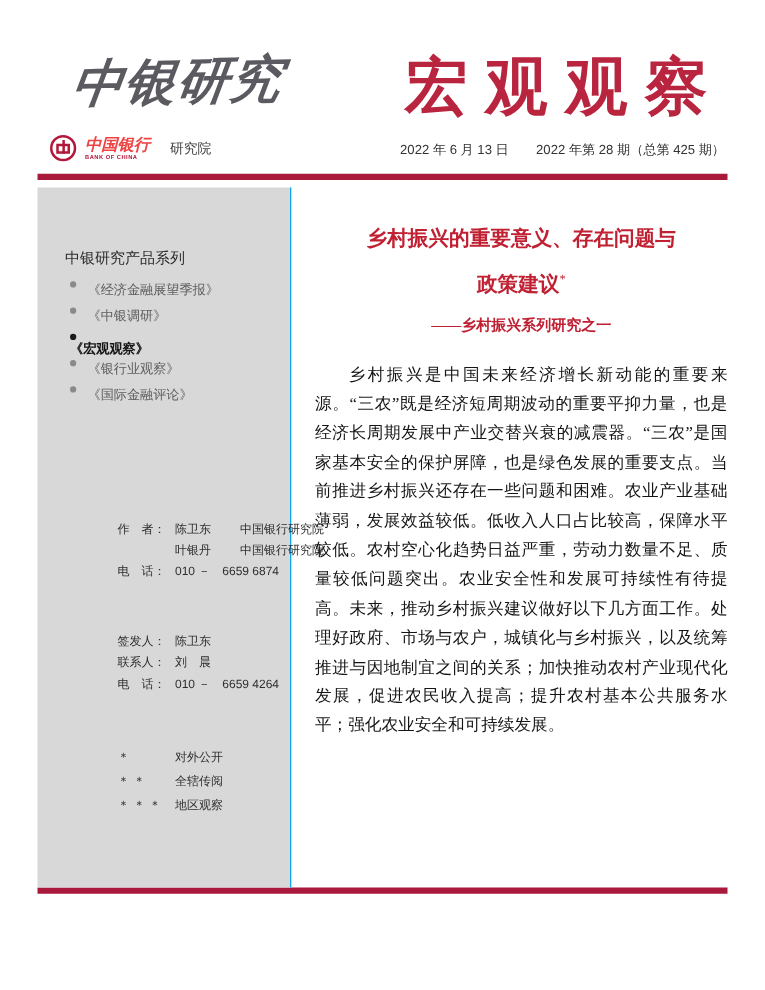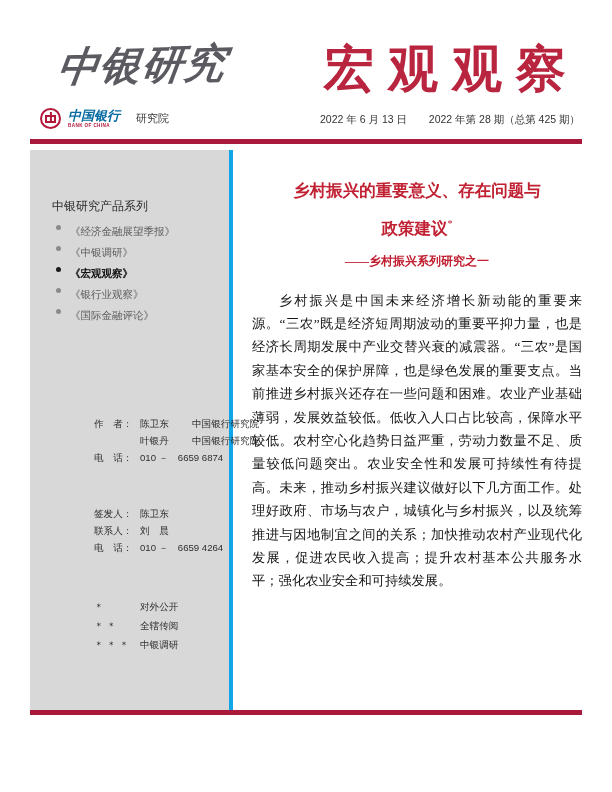--- a/index.html
+++ b/index.html
@@ -74,21 +74,21 @@
     position: absolute;
     left: 3.2px; top: 5.2px;
     width: 6.4px; height: 4px;
     border: 2px solid #b3173a;
   }
   .boc-cn {
     font-family: "Liberation Serif", "DejaVu Serif", serif;
     font-size: 13px;
     font-weight: bold;
     font-style: italic;
-    color: #0369a1;
+    color: #ef4444;
     line-height: 1;
   }
   .boc-en {
     font-size: 4.6px;
     font-weight: bold;
     color: #b3173a;
     letter-spacing: 0.4px;
     line-height: 1;
     margin-top: 2px;
   }
@@ -122,21 +122,21 @@
   }
 
   
   .sidebar {
     position: absolute;
     left: 30px;
     top: 150px;
     width: 203px;
     height: 560px;
     background: #d8d8d8;
-    border-right: 4px solid #0ea5e9;
+    border-right: 1px solid #0ea5e9;
     box-sizing: border-box;
   }
   .sb-heading {
     position: absolute;
     left: 22px; top: 48px;
     font-size: 12px;
     color: #2b2b2b;
     white-space: nowrap;
   }
   .sb-list {
@@ -152,21 +152,21 @@
     color: #5d5d5d;
     white-space: nowrap;
   }
   .sb-item .bullet {
     width: 5px; height: 5px;
     border-radius: 50%;
     background: #8a8a8a;
     margin-right: 9px;
     flex: none;
   }
-  .sb-item.active { color: #141414; font-weight: bold; }
+  .sb-item.active { color: #141414; font-weight: bold; flex-direction: column; }
   .sb-item.active .bullet { background: #1a1a1a; }
 
   .meta-block {
     position: absolute;
     left: 22px;
     font-size: 9.6px;
     color: #2e2e2e;
     line-height: 17px;
     white-space: nowrap;
   }
@@ -325,21 +325,21 @@
     <div class="mrow">
       <span class="star">＊</span>
       <span>对外公开</span>
     </div>
     <div class="mrow">
       <span class="star">＊＊</span>
       <span>全辖传阅</span>
     </div>
     <div class="mrow">
       <span class="star">＊＊＊</span>
-      <span>中银调研</span>
+      <span>地区观察</span>
     </div>
   </div>
 </div>
 
 <div class="main">
 
   <div class="art-title">
     <div>乡村振兴的重要意义、存在问题与</div>
     <div class="tline2">
       <span>政策建议</span><sup>*</sup>

